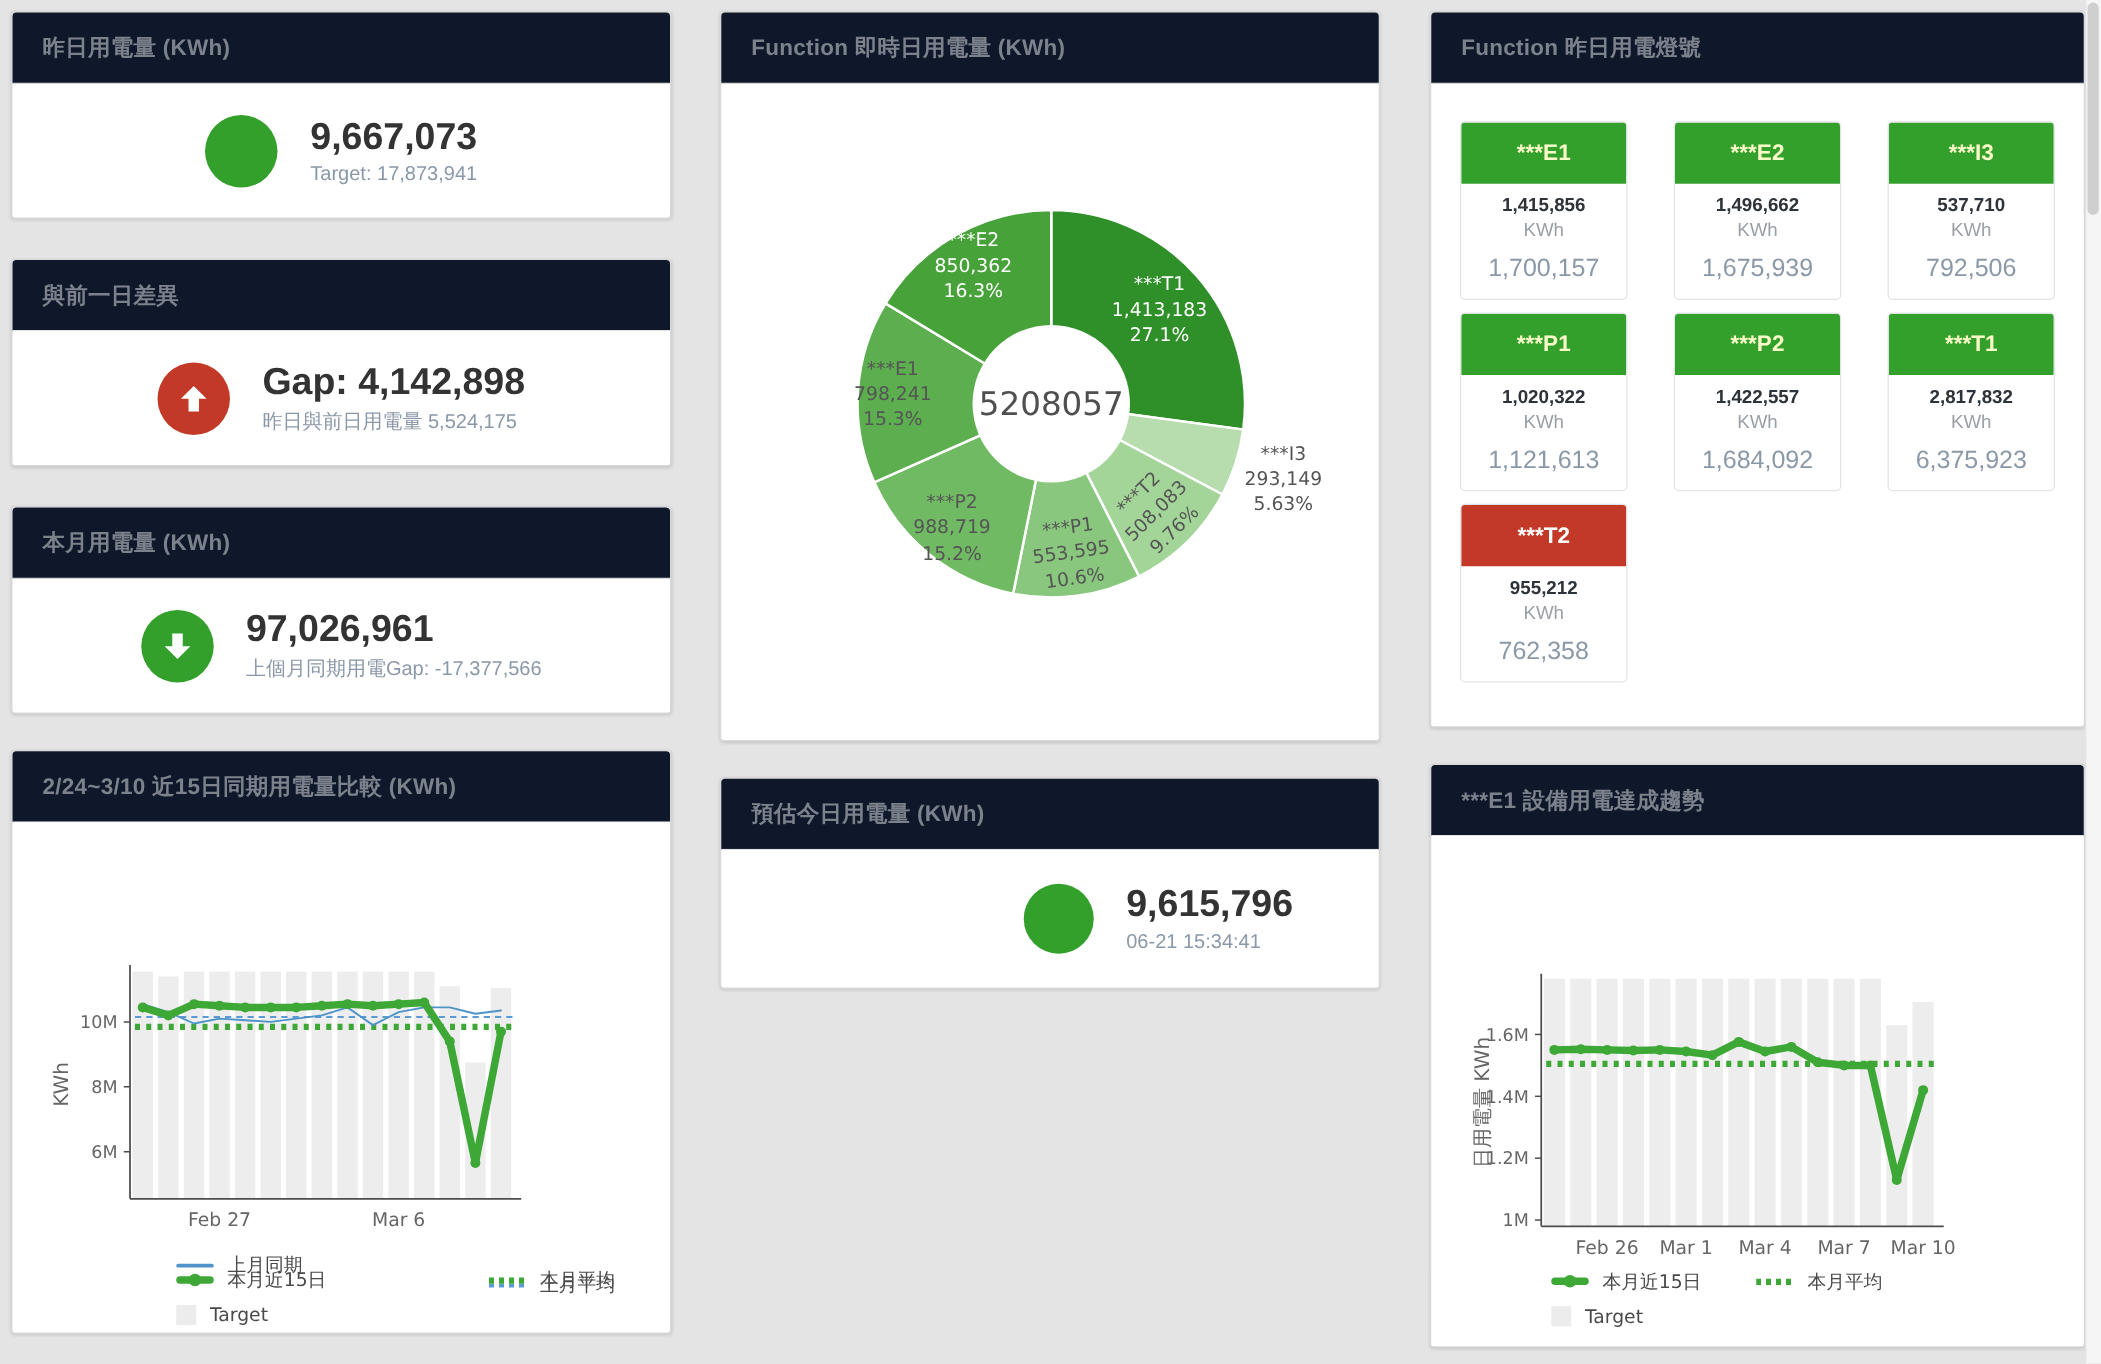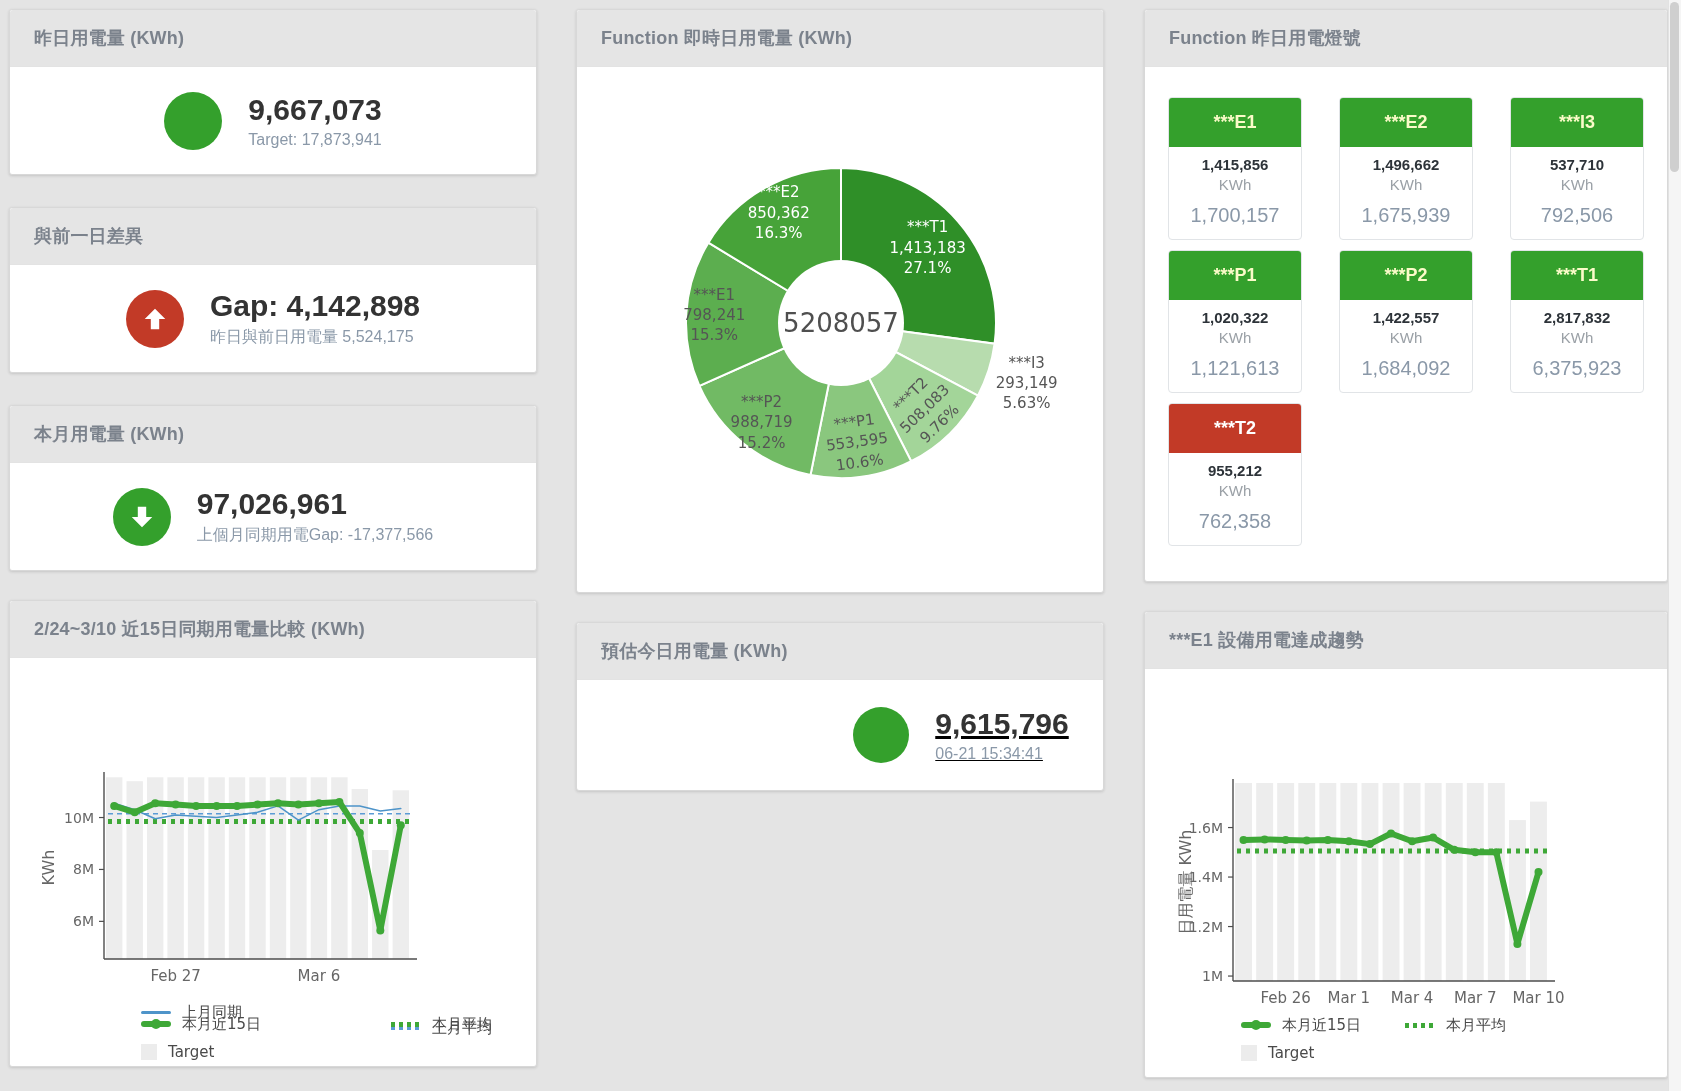--- a/index.html
+++ b/index.html
@@ -3,26 +3,26 @@
 <meta charset="utf-8">
 <style>
   html,body{margin:0;padding:0;}
   body{
     width:1681px;height:1091px;position:relative;overflow:hidden;
     background:#e4e4e4;
     font-family:"Liberation Sans","DejaVu Sans",sans-serif;
   }
   .card{position:absolute;background:#fff;border:1px solid #d8d8d8;border-radius:3px;
         box-shadow:0 1px 3px rgba(0,0,0,.14);box-sizing:border-box;}
-  .card-header{height:56px;background:#e5e5e5;border-bottom:1px solid #e3e3e3;
+  .card-header{height:56px;background:#0f172a;border-bottom:1px solid #e3e3e3;
         border-radius:3px 3px 0 0;display:flex;align-items:center;padding:0 24px;
         font-size:18px;font-weight:700;color:#7b828c;letter-spacing:.2px;}
   .stat-body{position:absolute;top:57px;left:0;right:0;bottom:0;
         display:flex;align-items:center;justify-content:center;gap:26px;}
-  .stat-body.left{justify-content:center;padding-left:242px;text-decoration:underline;}
+  .stat-body.left{justify-content:flex-start;padding-left:242px;}
   .circle{flex:0 0 58px;width:58px;height:58px;border-radius:50%;
         display:flex;align-items:center;justify-content:center;}
   .circle svg{width:28px;height:28px;}
   .stat-text .value{font-size:30px;font-weight:700;color:#333;line-height:1.1;}
   .stat-text .sub{font-size:16px;color:#8a98a8;margin-top:5px;}
   
   .tiles{position:absolute;top:56px;left:0;right:0;bottom:0;padding:31px 20px;
         display:grid;grid-template-columns:repeat(3,134px);column-gap:37px;row-gap:10px;
         align-content:start;justify-content:center;}
   .tile{height:143px;border:1px solid #e1e4e7;border-radius:4px;background:#fff;

